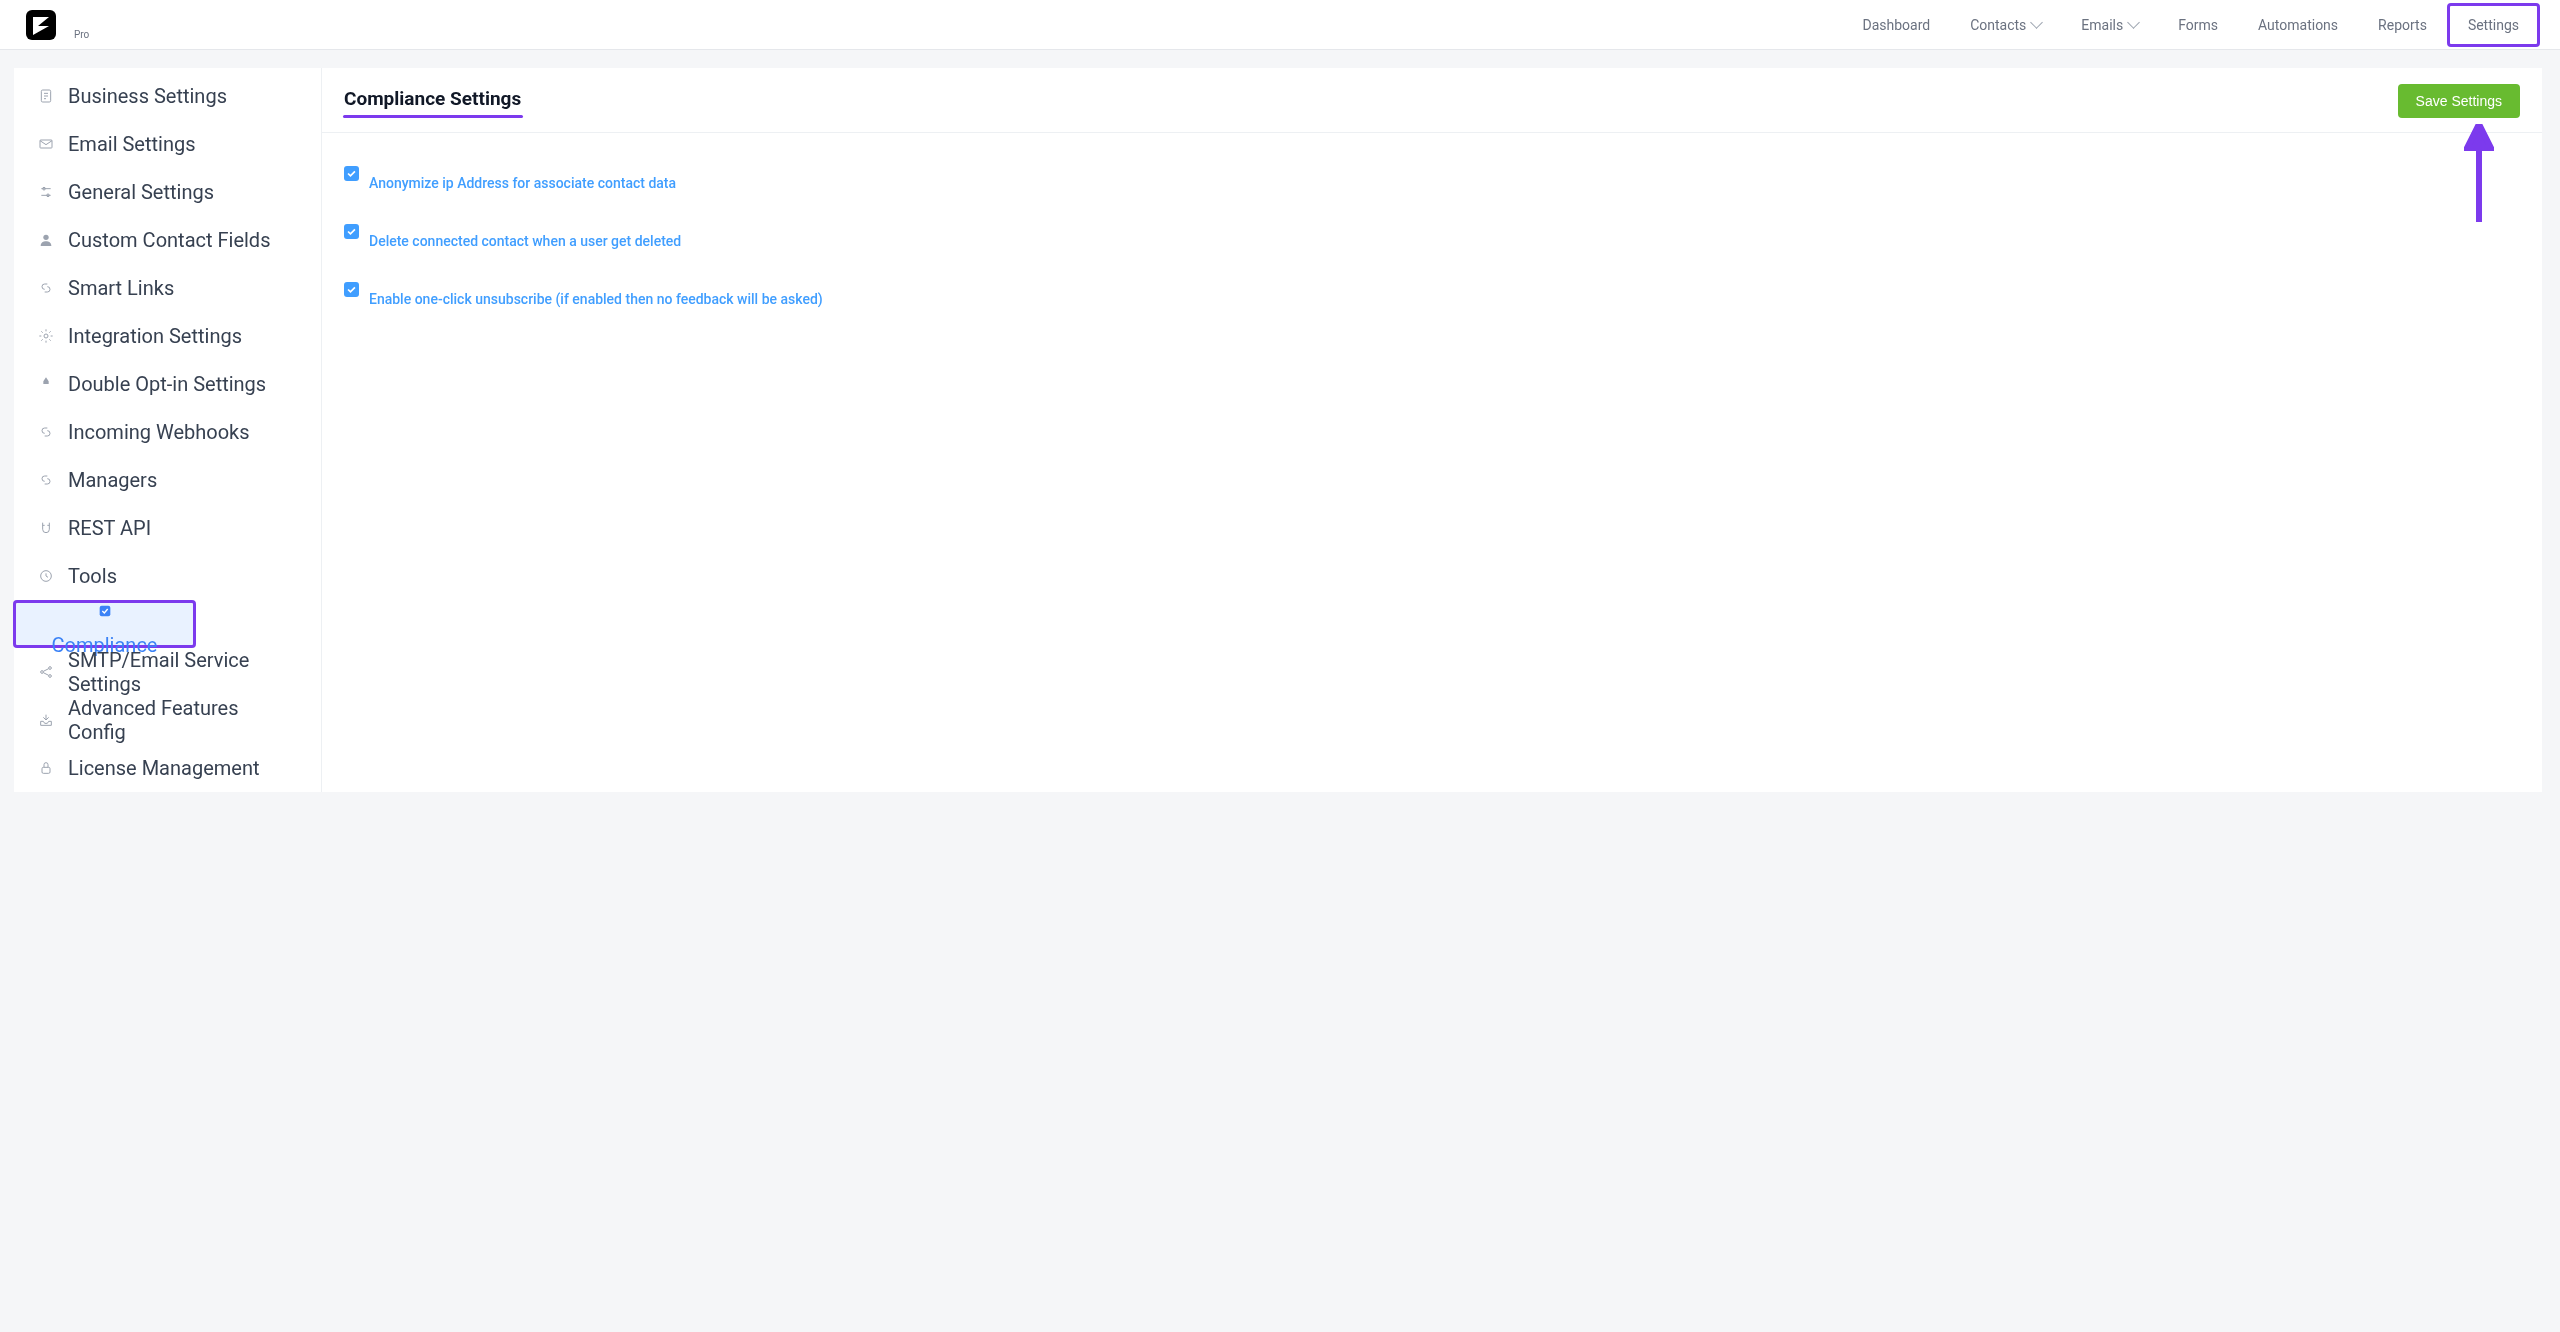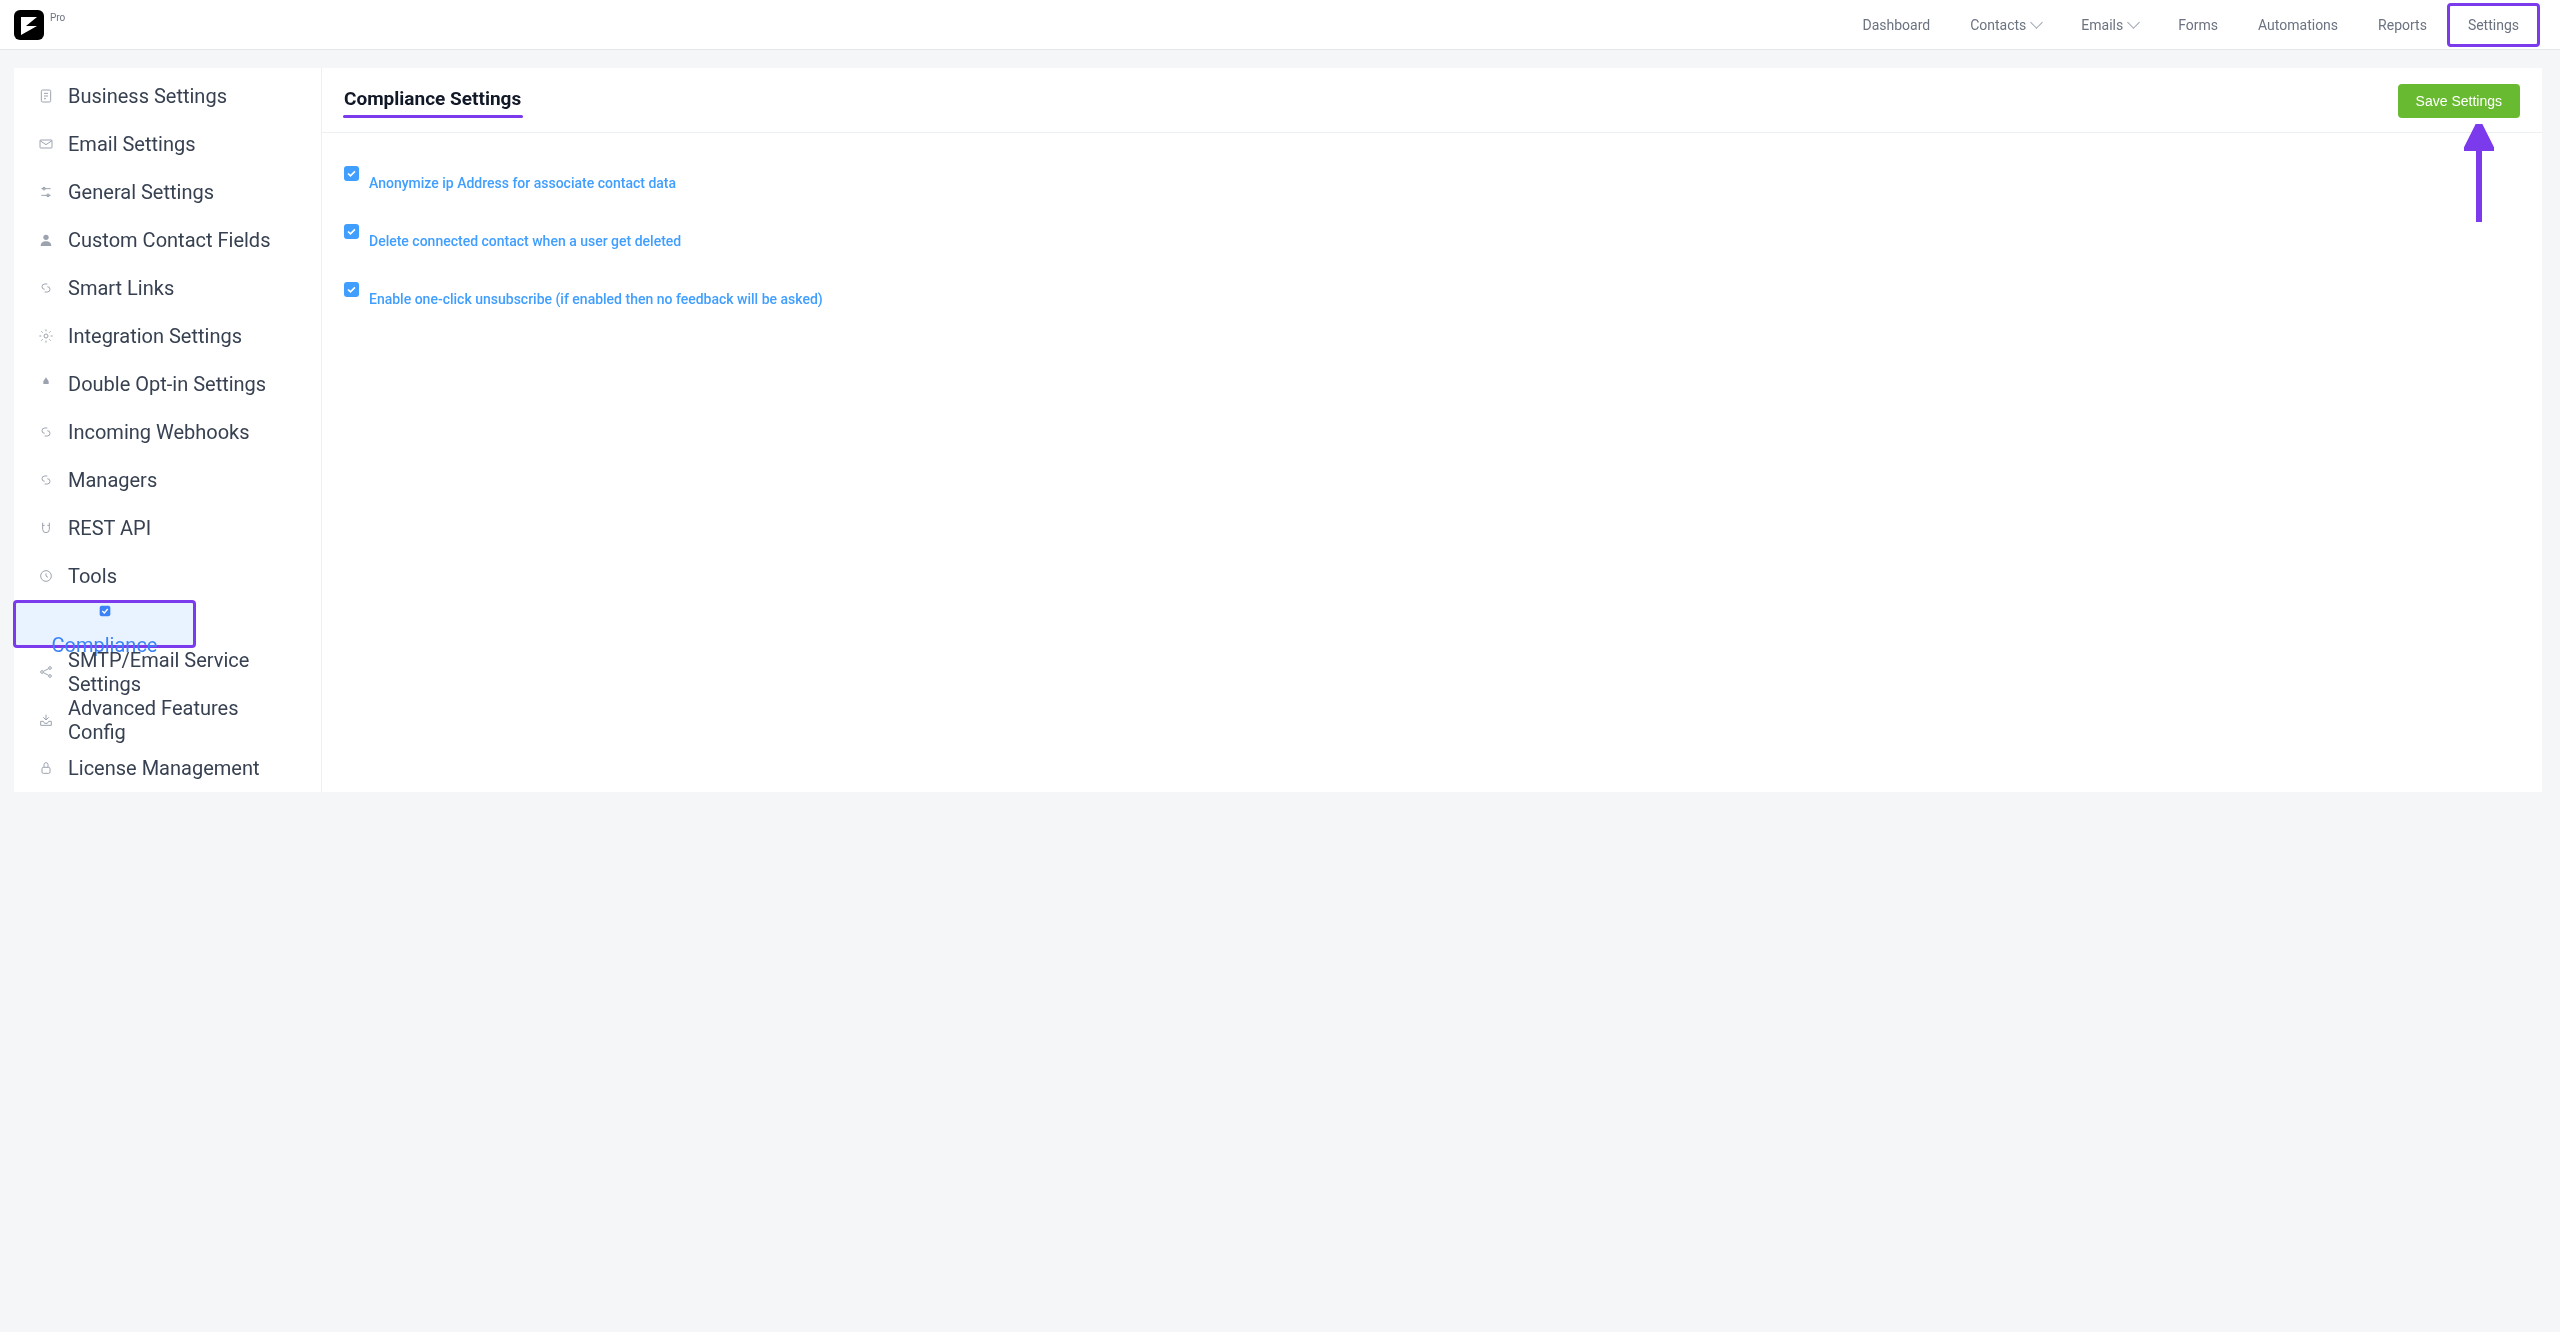--- a/index.html
+++ b/index.html
@@ -10,21 +10,21 @@
     }
     .topbar {
       background: #fff;
       display: flex;
       align-items: center;
       justify-content: space-between;
       padding: 0 20px 0 14px;
       height: 50px;
       border-bottom: 1px solid #e5e7eb;
     }
-    .brand { display: flex; align-items: center; gap: 6px; }
+    .brand { display: flex; align-items: flex-end; gap: 18px; margin-left: 12px; }
     .logo {
       width: 30px; height: 30px; background: #000; border-radius: 6px;
       display: flex; align-items: center; justify-content: center;
       overflow: hidden;
     }
     .logo svg { width: 24px; height: 24px; }
     .pro-label { font-size: 10px; color: #6b7280; margin-top: -14px; }
     .topnav { display: flex; align-items: center; }
     .topnav-item {
       display: flex; align-items: center; gap: 6px;

